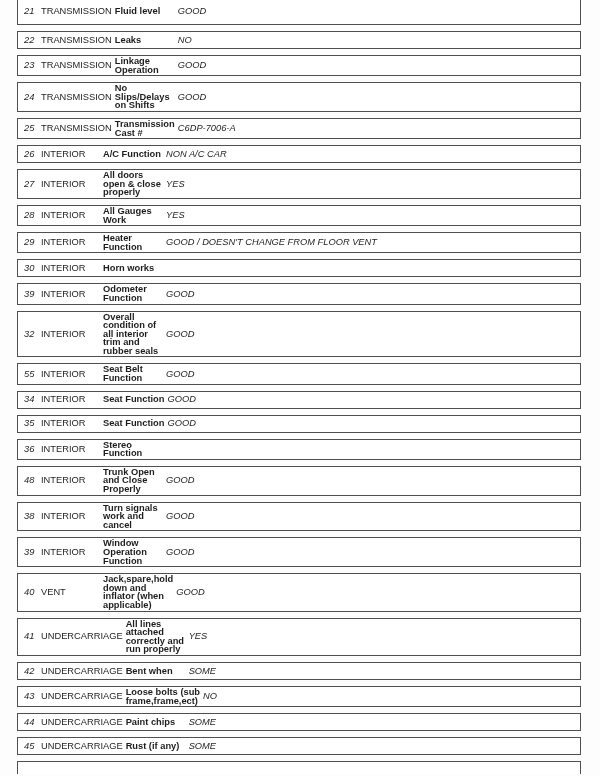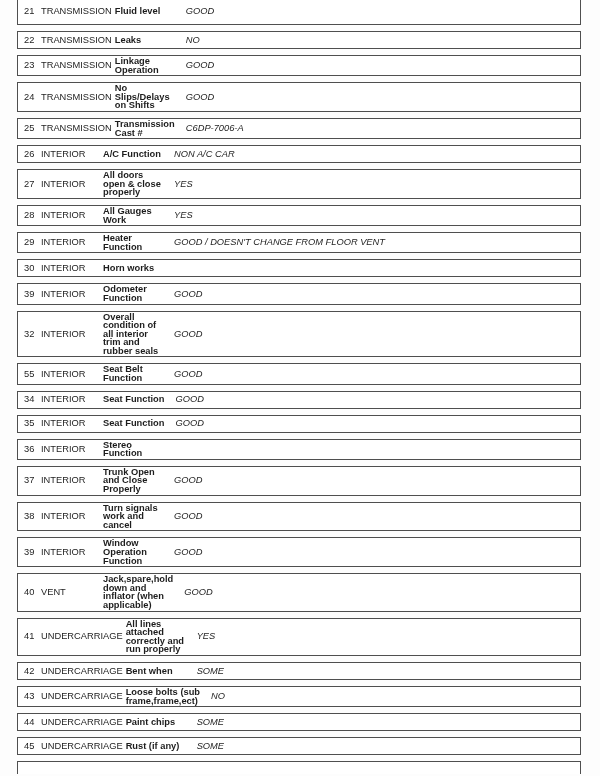--- a/index.html
+++ b/index.html
@@ -34,30 +34,31 @@
     margin-top: -2px;      
     min-height: 27px;
   }
   .row--partial {
     min-height: 13px;
     border-bottom: none;
     margin-bottom: 0;
   }
   .c-num {
     flex: 0 0 17px;
+    font-style: italic;
   }
   .c-cat {
     flex: 0 0 auto;
     min-width: 59px;
     padding-right: 3px;
   }
   .c-item {
     flex: 0 0 auto;
     min-width: 60px;
-    padding-right: 11px;
+    padding-right: 3px;
     font-weight: bold;
     white-space: pre-line;
   }
   .c-val {
     flex: 1 1 auto;
     white-space: pre-line;
     font-style: italic;
   }
 </style>
 </head>
@@ -169,21 +170,21 @@
     <span class="c-item">Seat Function</span>
     <span class="c-val">GOOD</span>
   </div>
       <div class="row">
     <span class="c-num">36</span>
     <span class="c-cat">INTERIOR</span>
     <span class="c-item">Stereo
 Function</span>
   </div>
       <div class="row">
-    <span class="c-num">37</span>
+    <span class="c-num">48</span>
     <span class="c-cat">INTERIOR</span>
     <span class="c-item">Trunk Open
 and Close
 Properly</span>
     <span class="c-val">GOOD</span>
   </div>
       <div class="row">
     <span class="c-num">38</span>
     <span class="c-cat">INTERIOR</span>
     <span class="c-item">Turn signals

